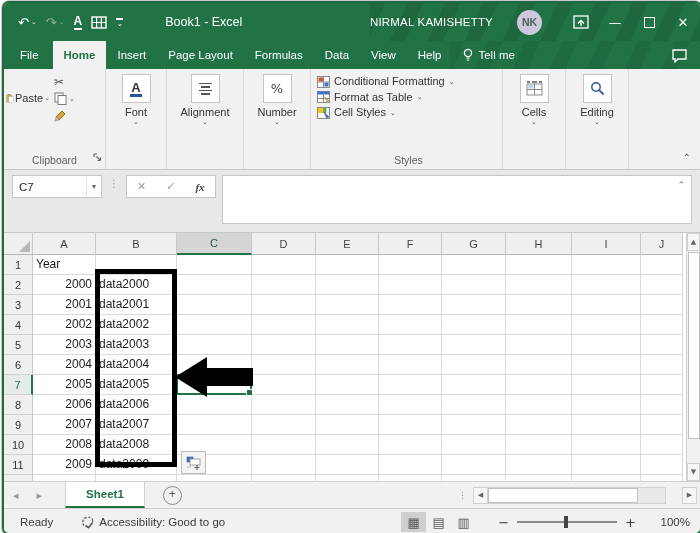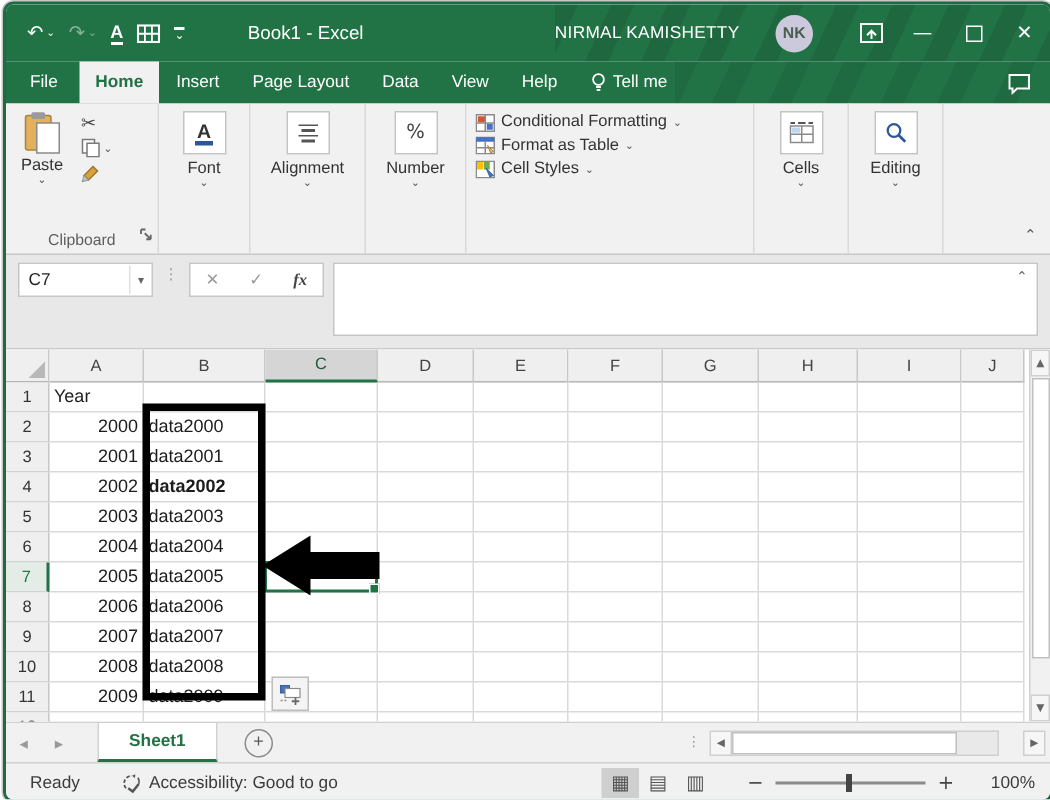--- a/index.html
+++ b/index.html
@@ -40,21 +40,21 @@
   .cmt{margin-left:auto;margin-right:12px;display:flex;align-items:center;z-index:2;}
 
   
   .ribbon{height:100px;background:#f1f1f1;border-bottom:1px solid #c8c8c8;display:flex;align-items:stretch;
     flex:0 0 auto;position:relative;}
   .rgroup{position:relative;display:flex;flex-direction:column;border-right:1px solid #dcdad8;padding:5px 2px 1px;}
   .rg-label{margin-top:auto;text-align:center;font-size:10.5px;color:#605e5c;padding-bottom:2px;}
   .launcher{position:absolute;right:3px;bottom:3px;}
   .g-clip{width:97px;}
   .clip-body{display:flex;gap:4px;}
-  .paste-btn{display:flex;flex-direction:column;align-items:center;width:44px;gap:1px;}
+  .paste-btn{display:flex;flex-direction:row;align-items:center;width:44px;gap:1px;}
   .paste-btn .lbl{font-size:11px;color:#333;}
   .chev{font-size:7px;color:#555;line-height:6px;}
   .mini-col{display:flex;flex-direction:column;gap:4px;padding-top:2px;}
   .mini{display:flex;align-items:center;gap:2px;font-size:12px;color:#444;line-height:12px;}
   .sgroup{width:56px;align-items:center;}
   .g-align{width:72px;}
   .g-num{width:62px;}
   .sgbox{width:27px;height:27px;border:1px solid #c6c4c2;background:#fff;display:flex;align-items:center;justify-content:center;}
   .sgbox .ico{font-size:13px;color:#444;}
   .sglbl{font-size:11px;color:#333;margin-top:3px;white-space:nowrap;text-align:center;line-height:13px;}
@@ -185,20 +185,21 @@
           </span>
       <span class="wbtn ico">✕</span>
     </div>
   </div>
 
   <div class="tabrow">
     <span class="rtab file">File</span>
     <span class="rtab active">Home</span>
     <span class="rtab">Insert</span>
     <span class="rtab">Page Layout</span>
+    <span class="rtab">Formulas</span>
     <span class="rtab">Data</span>
     <span class="rtab">View</span>
     <span class="rtab">Help</span>
     <span class="rtab tellme">
       <svg width="10" height="15" viewBox="0 0 10 15">
             <circle cx="5" cy="5" r="3.6" fill="none" stroke="#fff" stroke-width="1.2"></circle>
             <line x1="3.4" y1="10" x2="6.6" y2="10" stroke="#fff" stroke-width="1.2"></line>
             <line x1="3.8" y1="12" x2="6.2" y2="12" stroke="#fff" stroke-width="1.2"></line>
           </svg>
       <span>Tell me</span>
@@ -303,20 +304,21 @@
       <div class="stitem">
         <svg width="13" height="12" viewBox="0 0 13 12">
               <rect x="0.5" y="0.5" width="12" height="11" fill="#fff" stroke="#8a8a8a"></rect>
               <rect x="1" y="1" width="4" height="5" fill="#ffc000"></rect>
               <rect x="5.5" y="1" width="4" height="5" fill="#70ad47"></rect>
               <path d="M7 5 L12 10 L9.5 11 Z" fill="#4472c4" stroke="#2b579a" stroke-width=".5"></path>
             </svg>
         <span>Cell Styles</span>
         <span class="chev ico">⌄</span>
       </div>
+      <div class="rg-label">Styles</div>
     </div>
 
     <div class="rgroup sgroup g-wide">
       <span class="sgbox">
         <svg width="17" height="15" viewBox="0 0 17 15">
               <rect x="1" y="3" width="15" height="11" fill="#fff" stroke="#8a8a8a"></rect>
               <line x1="1" y1="8.5" x2="16" y2="8.5" stroke="#8a8a8a"></line>
               <line x1="8.5" y1="3" x2="8.5" y2="14" stroke="#8a8a8a"></line>
               <rect x="2" y="4" width="5.5" height="3.5" fill="#bdd7ee"></rect>
               <line x1="1" y1="1" x2="4" y2="1" stroke="#555" stroke-width="1.4"></line>
@@ -412,21 +414,21 @@
             <div class="gc" style="width: 63px;"></div>
             <div class="gc" style="width: 63px;"></div>
             <div class="gc" style="width: 64px;"></div>
             <div class="gc" style="width: 66px;"></div>
             <div class="gc" style="width: 69px;"></div>
             <div class="gc" style="width: 42px;"></div>
           </div>
           <div class="grow">
             <div class="rn" style="width: 29px;">4</div>
             <div class="gc num" style="width: 63px;">2002</div>
-            <div class="gc" style="width: 81px; font-weight: bold;">data2002</div>
+            <div class="gc" style="width: 81px;">data2002</div>
             <div class="gc" style="width: 75px;"></div>
             <div class="gc" style="width: 64px;"></div>
             <div class="gc" style="width: 63px;"></div>
             <div class="gc" style="width: 63px;"></div>
             <div class="gc" style="width: 64px;"></div>
             <div class="gc" style="width: 66px;"></div>
             <div class="gc" style="width: 69px;"></div>
             <div class="gc" style="width: 42px;"></div>
           </div>
           <div class="grow">

